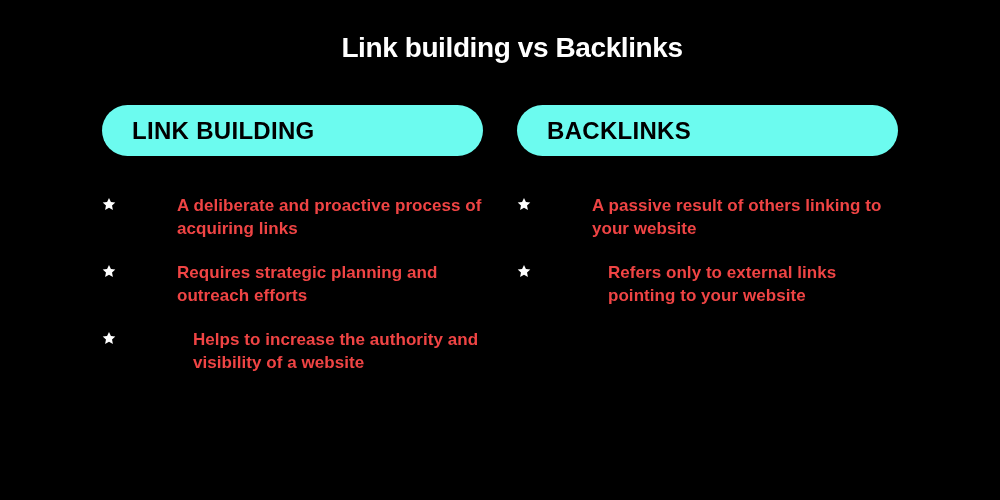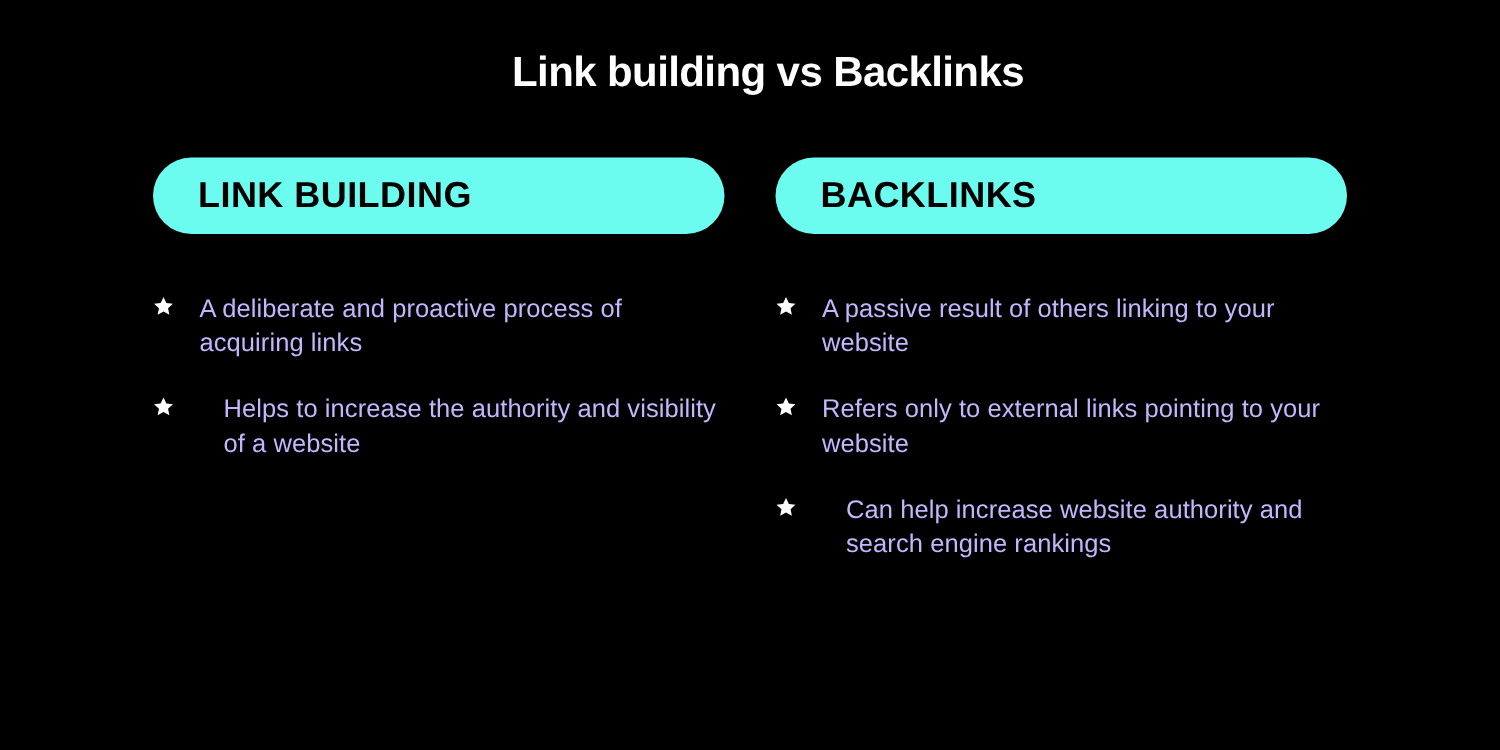--- a/index.html
+++ b/index.html
@@ -101,24 +101,25 @@
     margin-right: 17px;
     margin-top: 3px;
     display: block;
     line-height: 1;
   }
 
   .star-icon svg { display: block; }
 
   .bullet-text {
     font-size: 17px;
-    font-weight: 400;
+    font-weight: 700;
     line-height: 23px;
-    color: #c4b5fd;
+    color: #ef4444;
     letter-spacing: 0.05px;
+    margin-left: 44px;
   }
 </style>
 </head>
 <body>
 
 <div class="infographic">
 
   <div class="title-wrap">
     <h1 class="title">Link building vs Backlinks</h1>
   </div>
@@ -130,20 +131,28 @@
         <span class="pill-label">LINK BUILDING</span>
       </div>
       <ul class="bullets">
         <li class="bullet">
           <span class="star-icon">
             <svg width="14" height="14" viewBox="0 0 24 24" aria-hidden="true">
                 <polygon points="12,1.6 15.3,8.6 22.8,9.5 17.2,14.6 18.7,22.1 12,18.3 5.3,22.1 6.8,14.6 1.2,9.5 8.7,8.6" fill="#ffffff"></polygon>
               </svg>
           </span>
           <span class="bullet-text">A deliberate and proactive process of acquiring links</span>
+        </li>
+        <li class="bullet">
+          <span class="star-icon">
+            <svg width="14" height="14" viewBox="0 0 24 24" aria-hidden="true">
+                <polygon points="12,1.6 15.3,8.6 22.8,9.5 17.2,14.6 18.7,22.1 12,18.3 5.3,22.1 6.8,14.6 1.2,9.5 8.7,8.6" fill="#ffffff"></polygon>
+              </svg>
+          </span>
+          <span class="bullet-text">Requires strategic planning and outreach efforts</span>
         </li>
         <li class="bullet">
           <span class="star-icon">
             <svg width="14" height="14" viewBox="0 0 24 24" aria-hidden="true">
                 <polygon points="12,1.6 15.3,8.6 22.8,9.5 17.2,14.6 18.7,22.1 12,18.3 5.3,22.1 6.8,14.6 1.2,9.5 8.7,8.6" fill="#ffffff"></polygon>
               </svg>
           </span>
           <span class="bullet-text">Helps to increase the authority and visibility of a website</span>
         </li>
       </ul>
@@ -163,25 +172,17 @@
           <span class="bullet-text">A passive result of others linking to your website</span>
         </li>
         <li class="bullet">
           <span class="star-icon">
             <svg width="14" height="14" viewBox="0 0 24 24" aria-hidden="true">
                 <polygon points="12,1.6 15.3,8.6 22.8,9.5 17.2,14.6 18.7,22.1 12,18.3 5.3,22.1 6.8,14.6 1.2,9.5 8.7,8.6" fill="#ffffff"></polygon>
               </svg>
           </span>
           <span class="bullet-text">Refers only to external links pointing to your website</span>
         </li>
-        <li class="bullet">
-          <span class="star-icon">
-            <svg width="14" height="14" viewBox="0 0 24 24" aria-hidden="true">
-                <polygon points="12,1.6 15.3,8.6 22.8,9.5 17.2,14.6 18.7,22.1 12,18.3 5.3,22.1 6.8,14.6 1.2,9.5 8.7,8.6" fill="#ffffff"></polygon>
-              </svg>
-          </span>
-          <span class="bullet-text">Can help increase website authority and search engine rankings</span>
-        </li>
       </ul>
     </div>
 
   </div>
 </div>
 
 </body></html>

